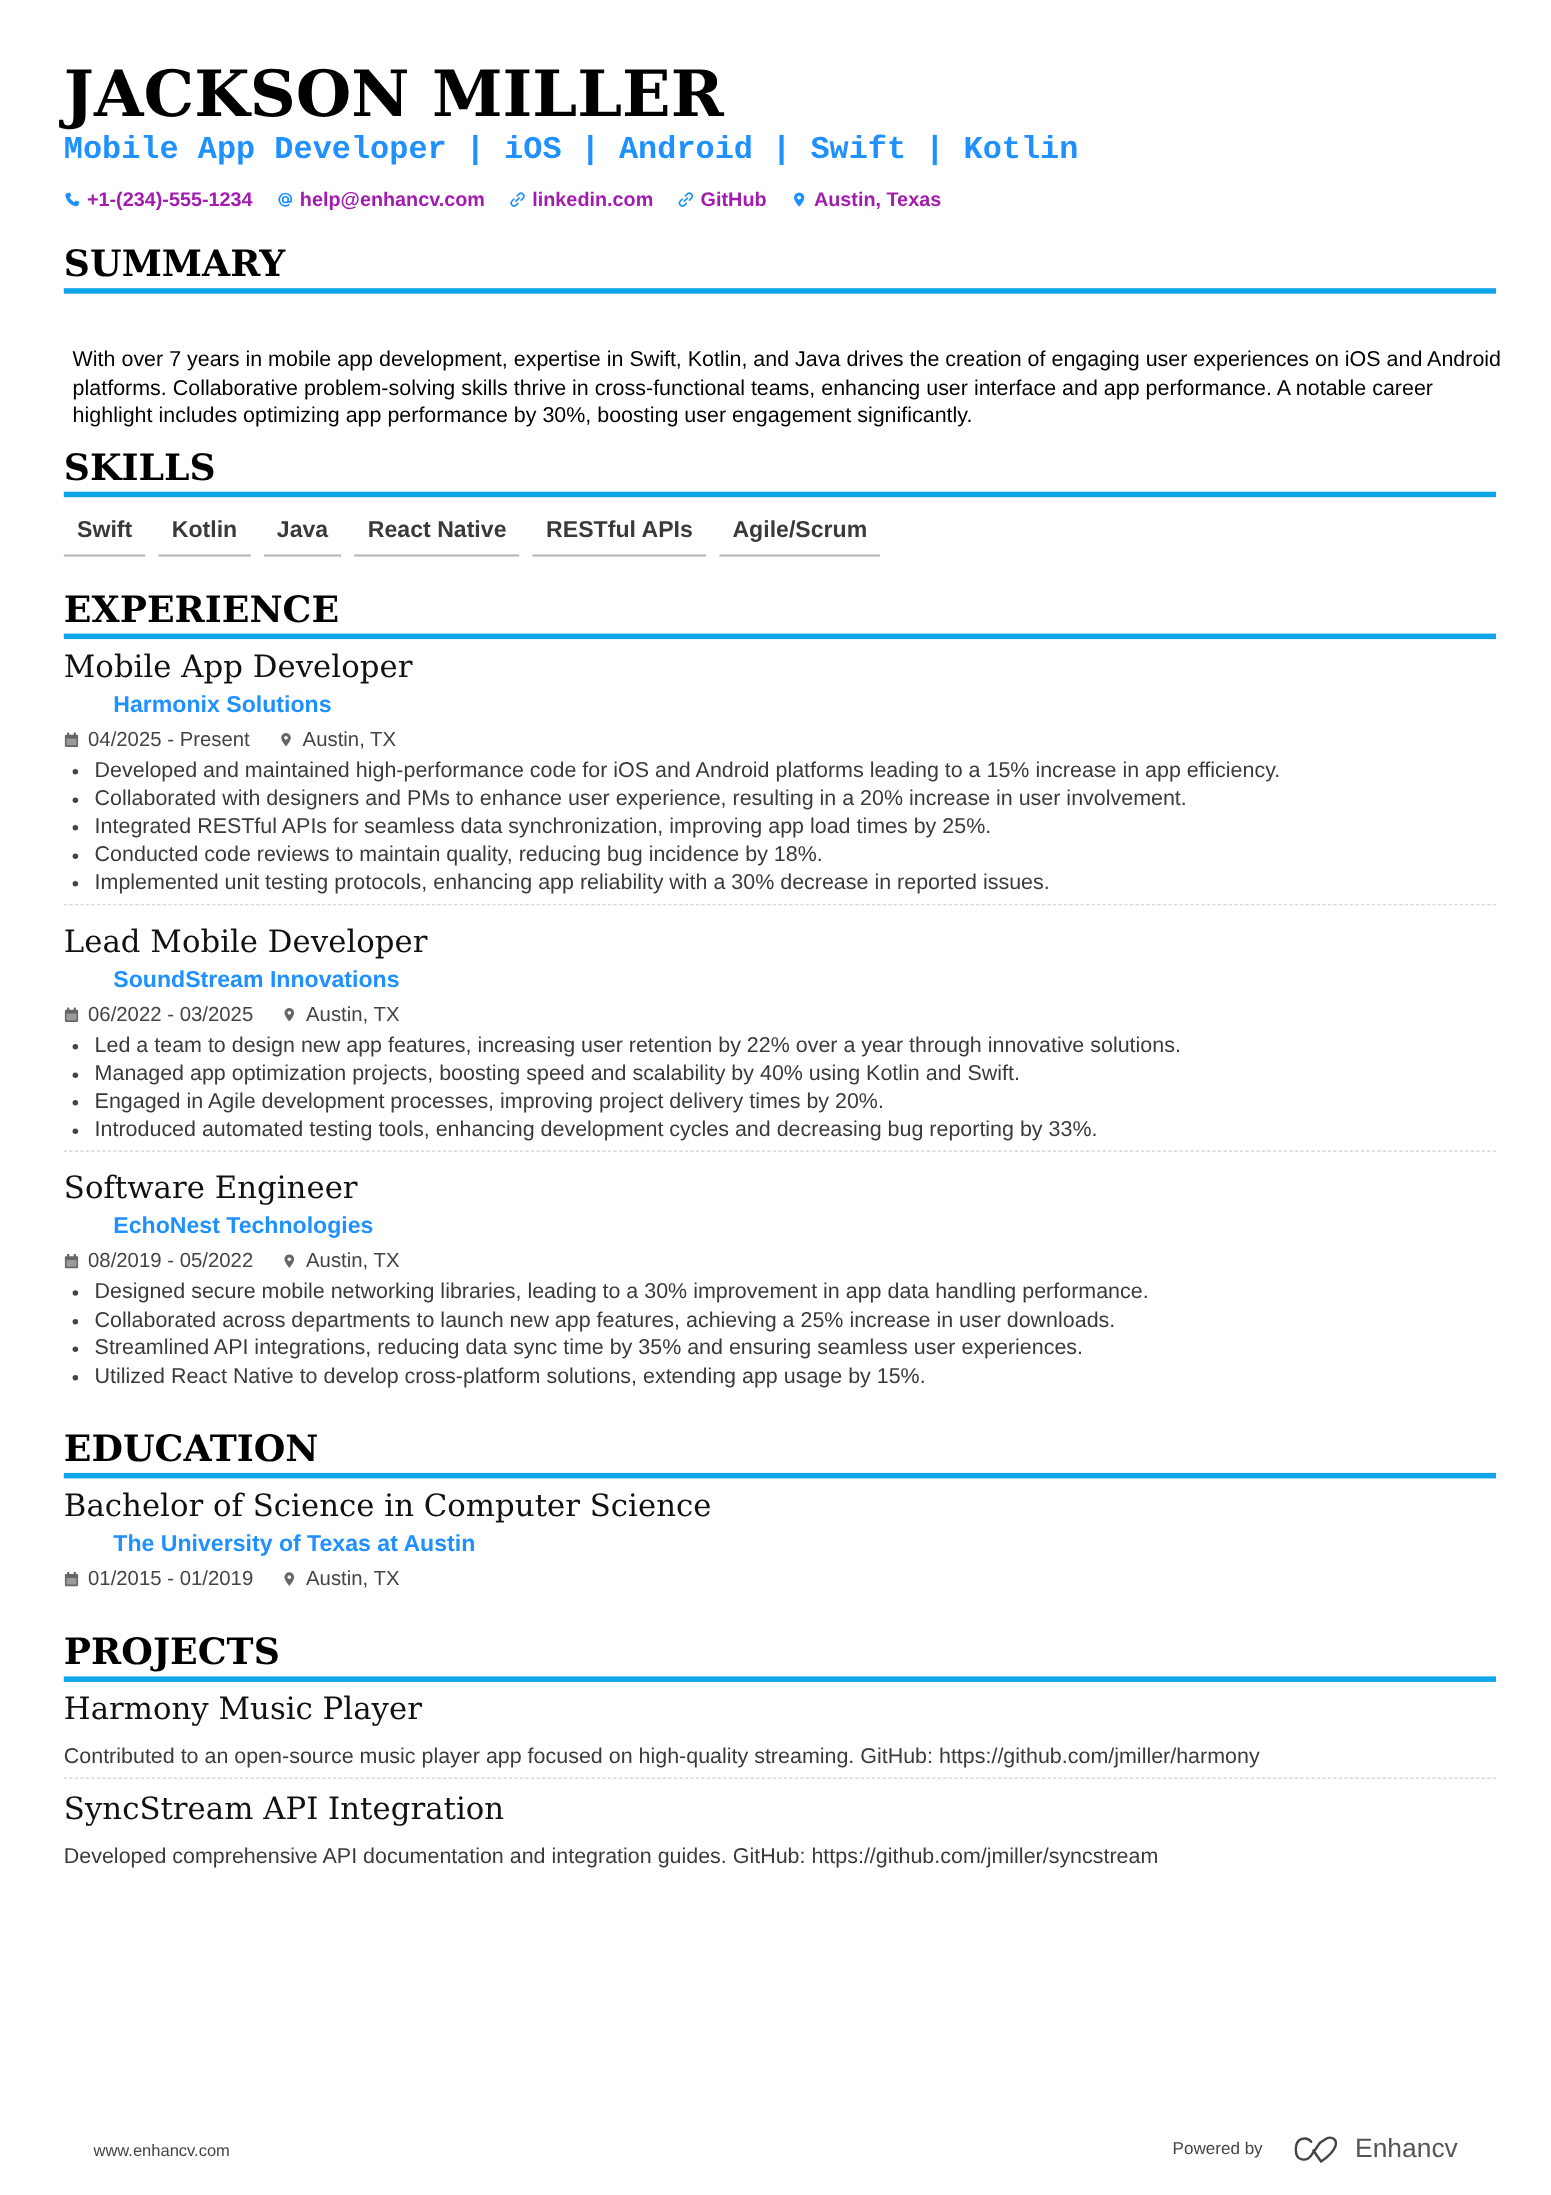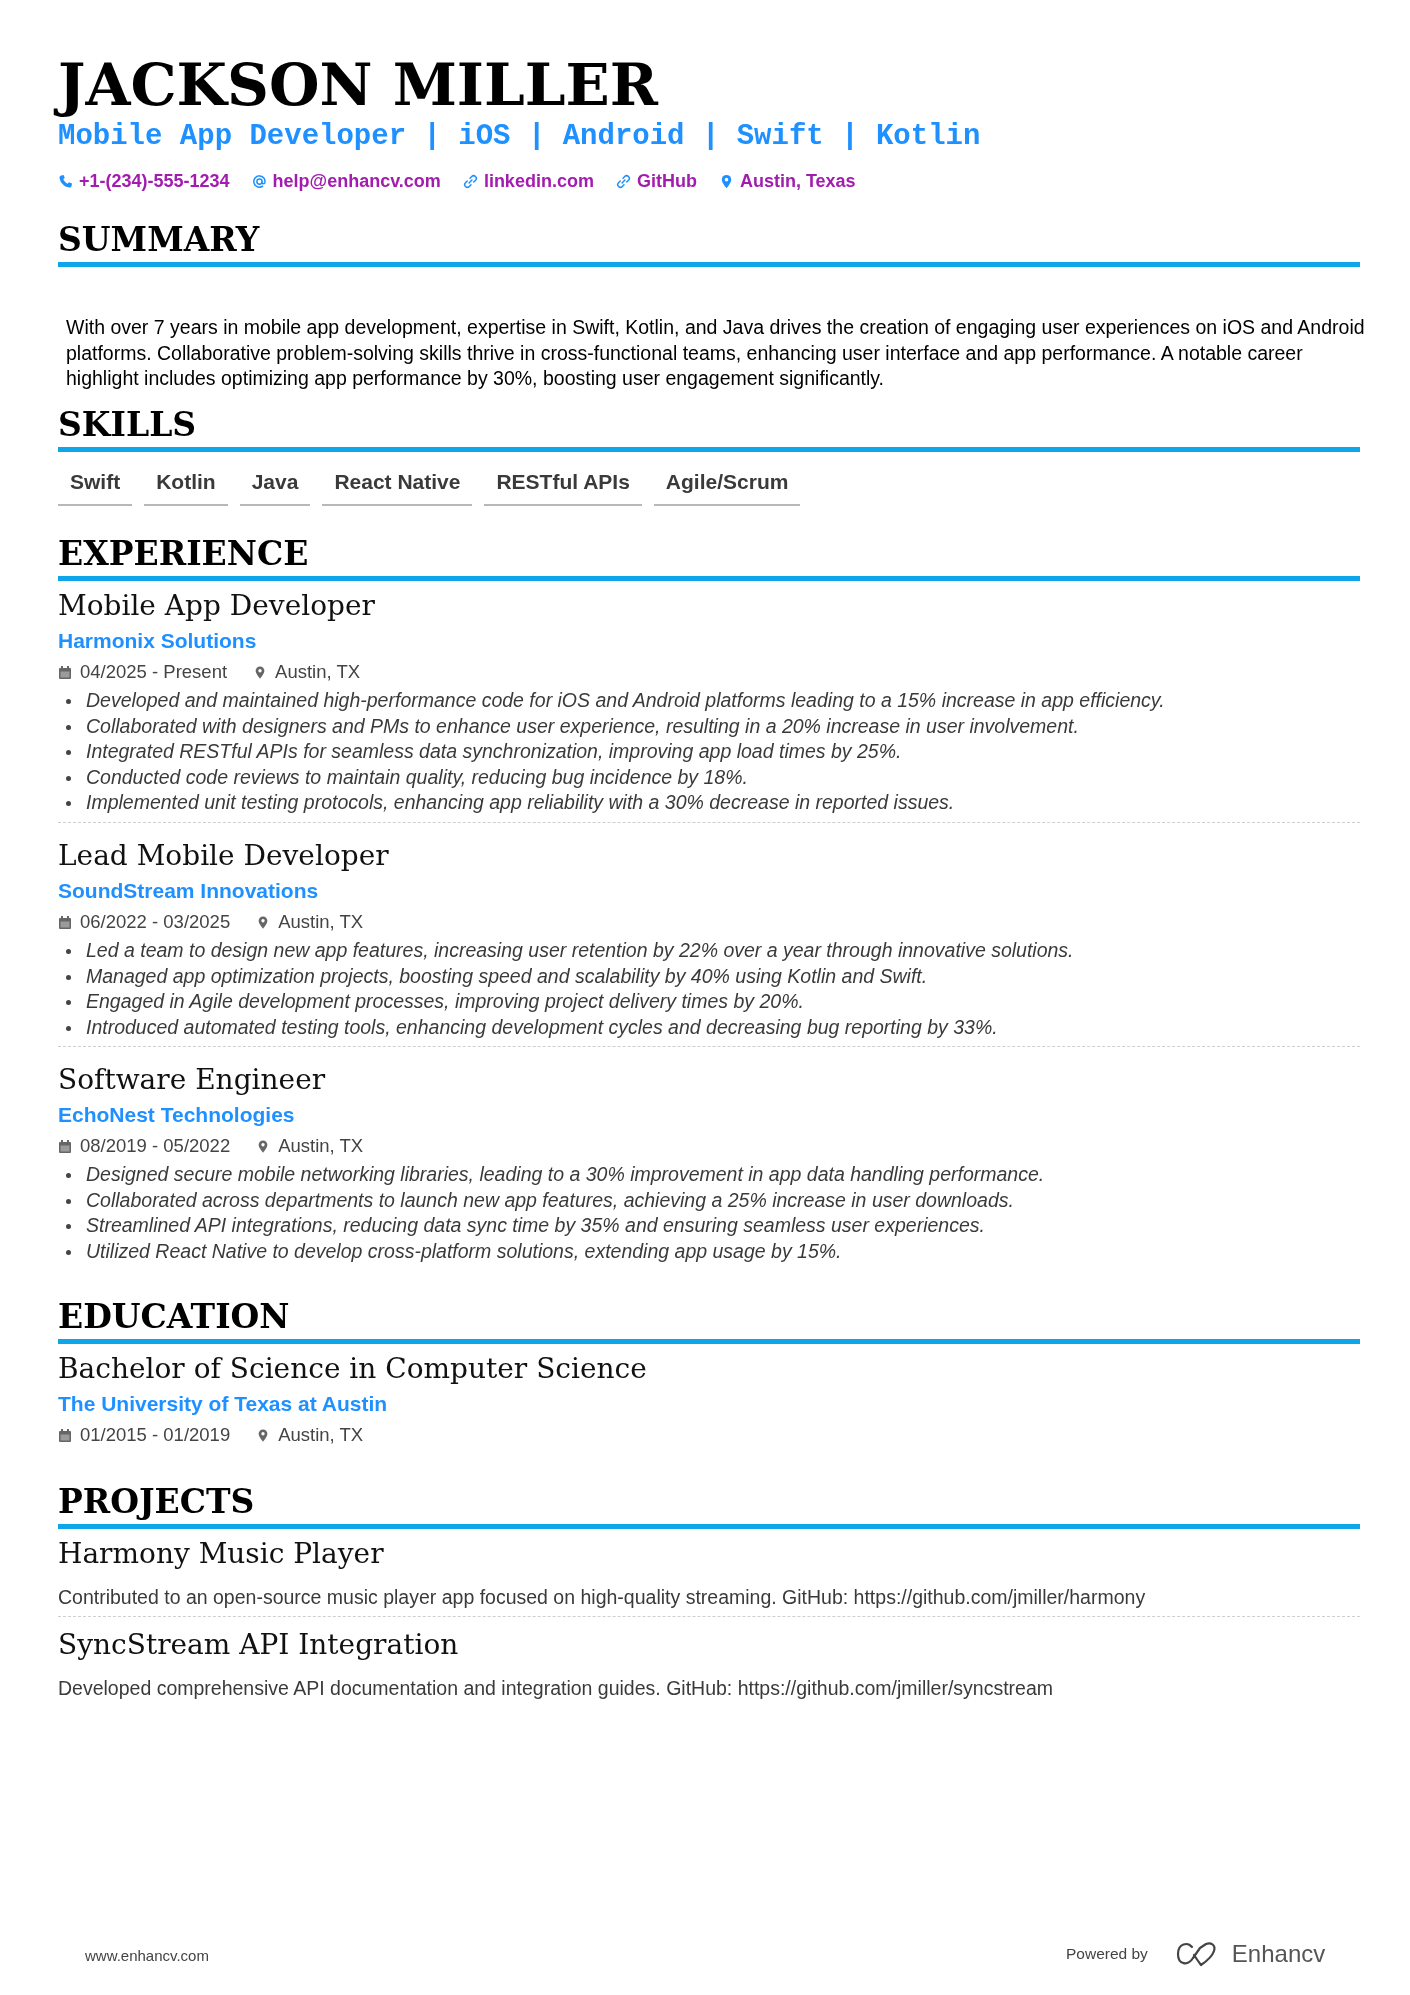--- a/index.html
+++ b/index.html
@@ -10,26 +10,26 @@
   .headline { position: absolute; top: 118px; left: 0; font-family: Liberation Mono, monospace; font-weight: bold; font-size: 29px; color: #1e90ff; line-height: 38px; }
   .contacts { position: absolute; top: 168px; left: 0; display: flex; gap: 22px; font-size: 18px; font-weight: bold; color: #a21caf; line-height: 26px; }
   .contact { display: flex; align-items: center; gap: 6px; }
   .contact svg { width: 15px; height: 15px; }
   .section-title { position: absolute; left: 0; width: 1302px; font-family: "DejaVu Serif", serif; font-weight: bold; font-size: 33px; color: #000; line-height: 40px; border-bottom: 5px solid #0ea5e9; padding-bottom: 2px; }
   .summary { position: absolute; top: 275px; left: 8px; width: 1300px; font-size: 19.5px; line-height: 25.5px; color: #000000; margin-top: 40px; }
   .skills { position: absolute; top: 468px; left: 0; display: flex; gap: 12px; }
   .skill { font-size: 21px; font-weight: bold; color: #3a3a3a; padding: 0 12px 8px 12px; border-bottom: 2px solid #b8b8b8; line-height: 28px; }
   .entry { position: absolute; left: 0; width: 1302px; }
   .entry-title { font-family: "DejaVu Serif", serif; font-size: 28px; color: #111; line-height: 36px; }
-  .entry-org { font-size: 21px; font-weight: bold; color: #1e90ff; line-height: 30px; margin-top: 2px; }
+  .entry-org { font-size: 21px; font-weight: bold; color: #1e90ff; line-height: 30px; margin-top: 2px; margin-left: 45px; }
   .meta { display: flex; gap: 26px; font-size: 18.5px; color: #444; line-height: 28px; margin-top: 2px; }
   .meta-item { display: flex; align-items: center; gap: 8px; }
   .meta-item svg { width: 14px; height: 15px; }
   ul.bullets { list-style: none; margin-top: 2px; }
-  ul.bullets li { position: relative; padding-left: 28px; font-size: 19.5px; color: #3a3a3a; line-height: 25.6px; font-style: italic; }
+  ul.bullets li { position: relative; padding-left: 28px; font-size: 19.5px; color: #3a3a3a; line-height: 25.6px; }
   ul.bullets li::before { content: ""; position: absolute; left: 8px; top: 11px; width: 5px; height: 5px; border-radius: 50%; background: #444; }
   .dash { border-bottom: 1px dashed #cfcfcf; width: 1302px; }
   .proj-desc { font-size: 19.5px; color: #3a3a3a; line-height: 26px; margin-top: 12px; }
   .footer-left { position: absolute; top: 1947px; left: 85px; font-size: 15px; color: #444; }
   .footer-right { position: absolute; top: 1940px; left: 1066px; display: flex; align-items: center; gap: 26px; }
   .powered { font-size: 15.5px; color: #444; }
   .brand { display: flex; align-items: center; gap: 12px; font-size: 24px; color: #555; }
 </style>
 </head>
 <body>

